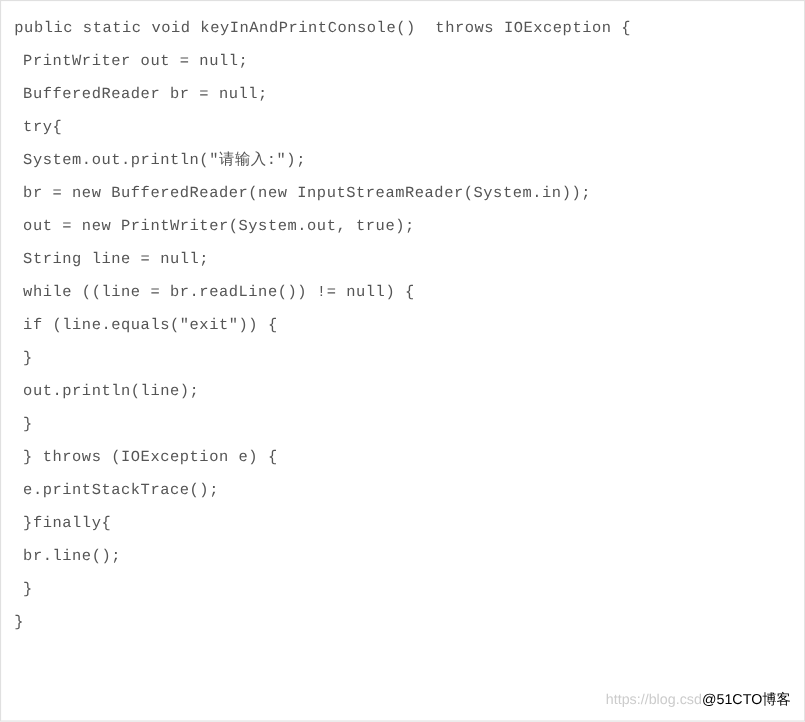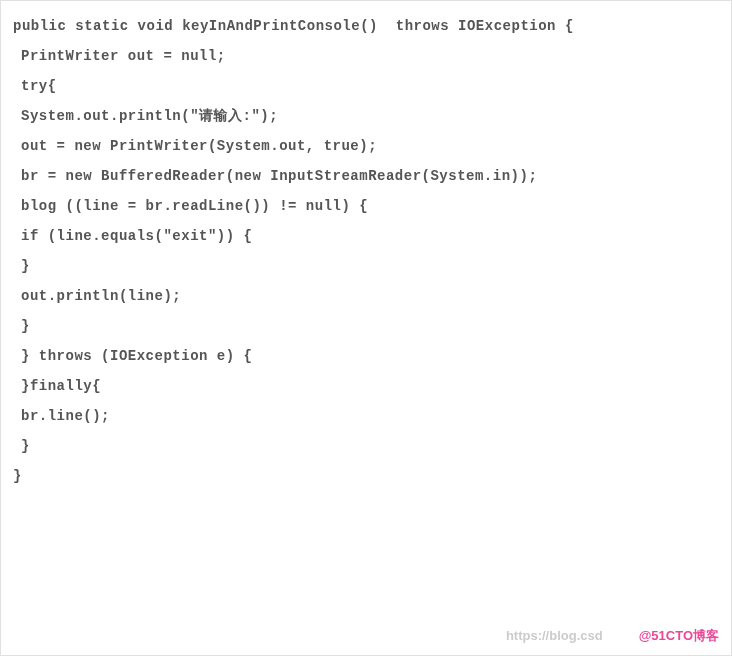--- a/index.html
+++ b/index.html
@@ -1,19 +1,18 @@
 <!DOCTYPE html>
 <html><head>
   <meta charset="utf-8">
   <style>
     * {
       margin: 0;
       padding: 0;
       box-sizing: border-box;
-      font-weight: bold;
     }
     body {
       width: 732px;
       height: 656px;
       background: #ffffff;
       font-family: "Courier New", "SimSun", monospace;
       font-size: 14px;
       color: #555555;
       padding: 10px 12px;
       position: relative;
@@ -29,40 +28,42 @@
     }
     .watermark {
       position: absolute;
       bottom: 10px;
       right: 12px;
       font-size: 13px;
       color: #cccccc;
       font-family: "Microsoft YaHei", sans-serif;
     }
     .watermark .dark {
-      color: #ec4899;
-      padding-left: 36px;
+      color: #000000;
     }
   </style>
 </head>
 <body>
 
 <div>
   <div class="code-line">public static void keyInAndPrintConsole()  throws IOException {</div>
   <div class="code-line indent-1">PrintWriter out = null;</div>
+  <div class="code-line indent-1">BufferedReader br = null;</div>
   <div class="code-line indent-1">try{</div>
   <div class="code-line indent-1">System.out.println("请输入:");</div>
+  <div class="code-line indent-1">br = new BufferedReader(new InputStreamReader(System.in));</div>
   <div class="code-line indent-1">out = new PrintWriter(System.out, true);</div>
-  <div class="code-line indent-1">br = new BufferedReader(new InputStreamReader(System.in));</div>
-  <div class="code-line indent-1">blog ((line = br.readLine()) != null) {</div>
+  <div class="code-line indent-1">String line = null;</div>
+  <div class="code-line indent-1">while ((line = br.readLine()) != null) {</div>
   <div class="code-line indent-1">if (line.equals("exit")) {</div>
   <div class="code-line indent-1">}</div>
   <div class="code-line indent-1">out.println(line);</div>
   <div class="code-line indent-1">}</div>
   <div class="code-line indent-1">} throws (IOException e) {</div>
+  <div class="code-line indent-1">e.printStackTrace();</div>
   <div class="code-line indent-1">}finally{</div>
   <div class="code-line indent-1">br.line();</div>
   <div class="code-line indent-1">}</div>
   <div class="code-line">}</div>
 </div>
 
 <div class="watermark">
   <span>https://blog.csd</span><span class="dark">@51CTO博客</span>
 </div>
 

